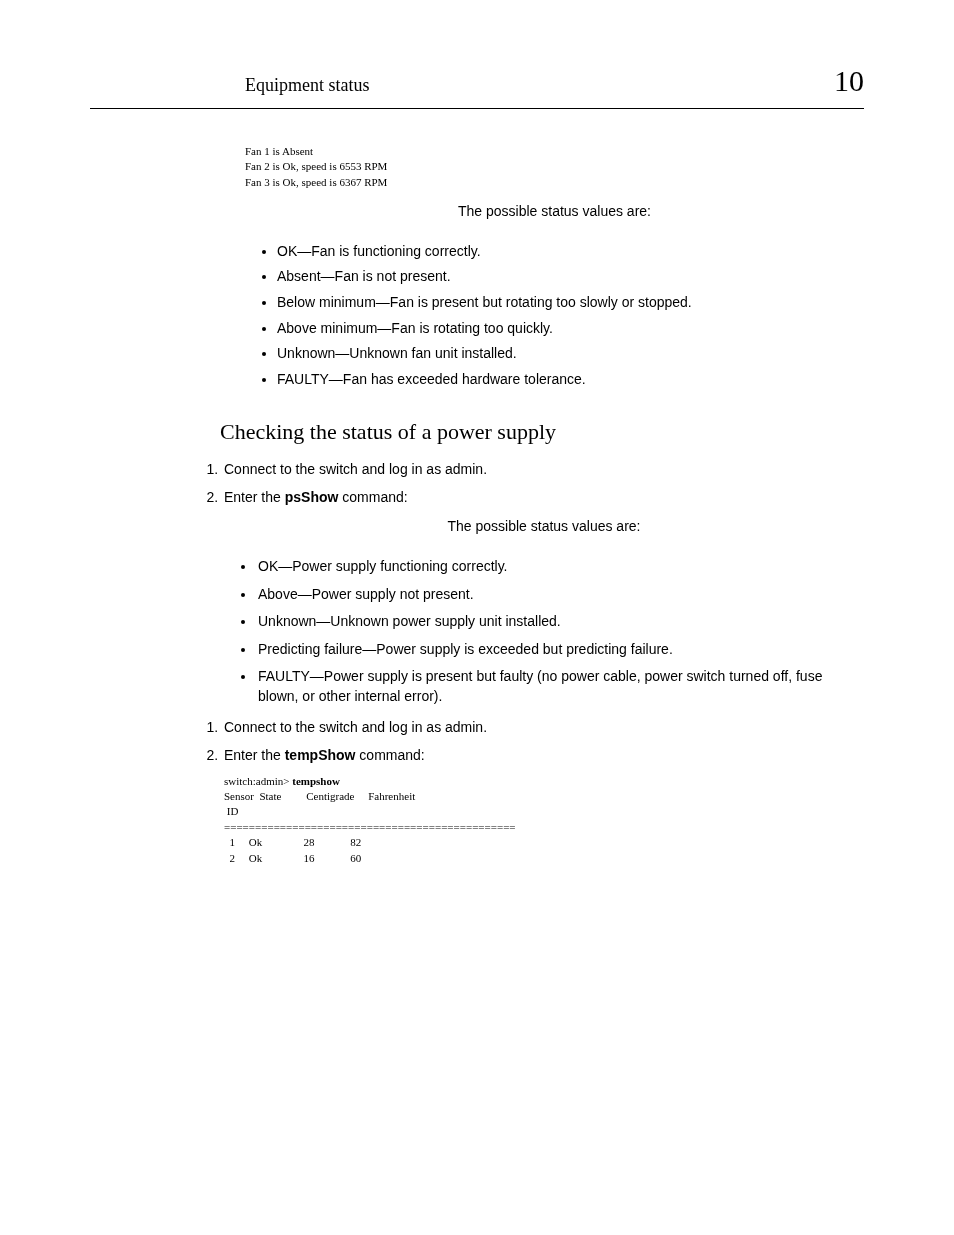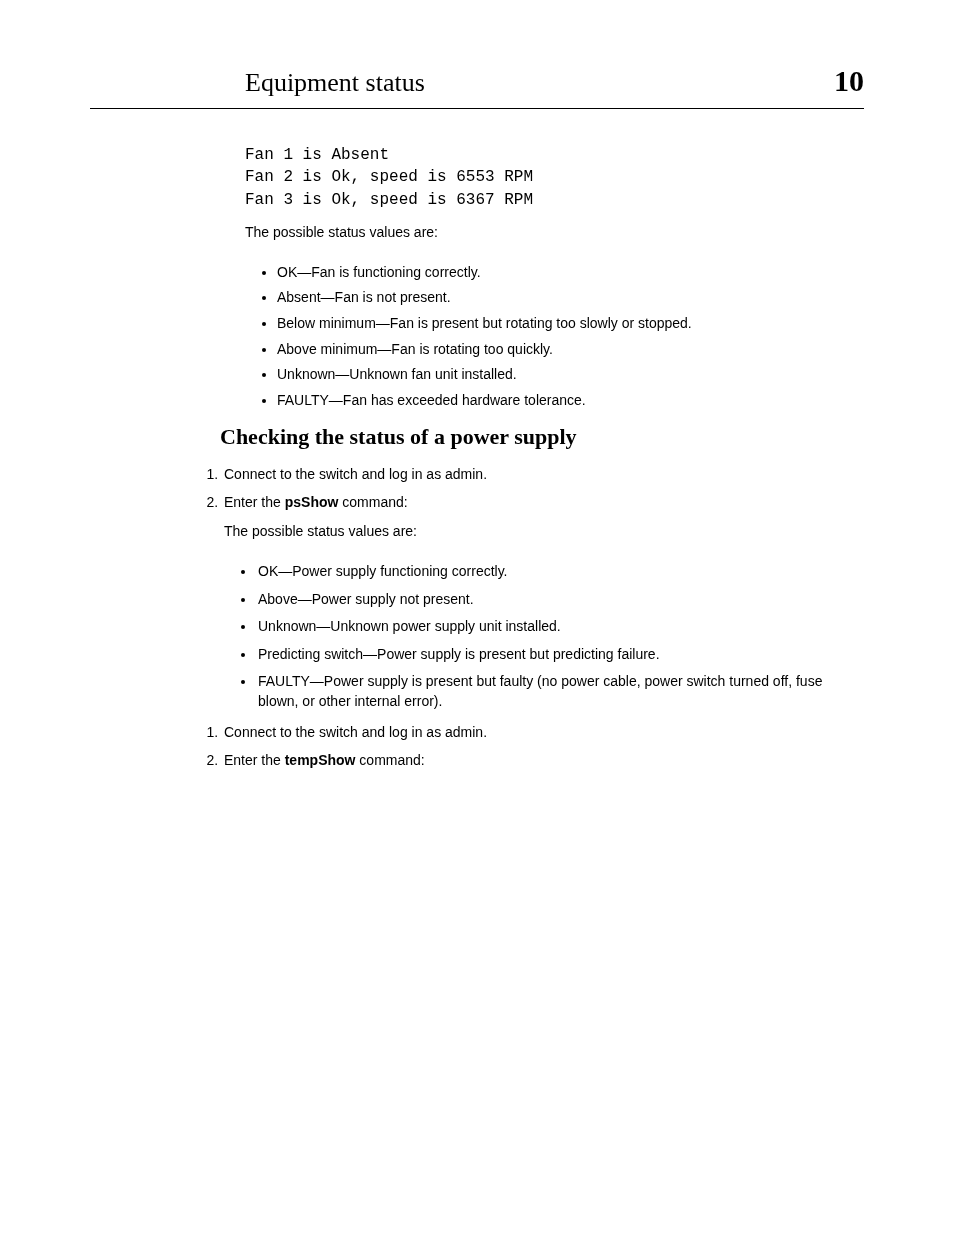--- a/index.html
+++ b/index.html
@@ -14,69 +14,70 @@
     .header {
       display: flex;
       justify-content: space-between;
       align-items: baseline;
       padding-bottom: 6px;
       border-bottom: 1px solid #000;
       margin-bottom: 35px;
     }
     .header-title {
       font-family: Georgia, 'Times New Roman', serif;
-      font-size: 26px;
+      font-size: 18px;
       font-weight: normal;
       margin-left:155px;
     }
     .header-number {
       font-family: Georgia, 'Times New Roman', serif;
       font-size: 30px;
-      font-weight: bold;
+      font-weight: normal;
     }
     .content {
       margin-left: 155px;
     }
     .heading-content {
       margin-left: 130px;
     }
     pre.code {
-      font-family: Liberation Mono, monospace;
-      font-size: 16px;
+      font-family: Liberation Serif, serif;
+      font-size: 11px;
       white-space: pre;
       margin: 8px 0 12px 0;
       line-height: 1.4;
     }
     pre.code .bold {
       font-weight: bold;
     }
     p {
       margin: 10px 0;
+      text-align: center;
     }
     ul {
       margin: 20px 0 12px 0;
       padding-left: 32px;
     }
     ul li {
       margin: 6px 0;
       list-style-type: disc;
     }
     ol {
       margin: 8px 0 12px -18px;
       padding-left: 20px;
     }
     ol li {
       margin: 8px 0;
       padding-left: 2px;
     }
     h2.section {
       font-family: Georgia, 'Times New Roman', serif;
       font-size: 22px;
-      font-weight: bold;
-      margin-top: 12px;
+      font-weight: normal;
+      margin-top: 28px;
       margin-bottom: 12px;
     }
     .cmdname { font-weight: bold; }
   </style>
 </head>
 <body>
 
 <div class="header">
   <span class="header-title">Equipment status</span>
   <span class="header-number">10</span>
@@ -101,27 +102,33 @@
   <h2 class="section">Checking the status of a power supply</h2>
   <ol>
     <li>Connect to the switch and log in as admin.</li>
     <li>
       <span>Enter the </span><span class="cmdname">psShow</span><span> command:</span>
       <p>The possible status values are:</p>
       <ul>
         <li>OK—Power supply functioning correctly.</li>
         <li>Above—Power supply not present.</li>
         <li>Unknown—Unknown power supply unit installed.</li>
-        <li>Predicting switch—Power supply is present but predicting failure.</li>
+        <li>Predicting failure—Power supply is exceeded but predicting failure.</li>
         <li>FAULTY—Power supply is present but faulty (no power cable, power switch turned off, fuse blown, or other internal error).</li>
       </ul>
     </li>
   </ol>
 </div>
 
 <div class="heading-content">
   <ol>
     <li>Connect to the switch and log in as admin.</li>
     <li>
       <span>Enter the </span><span class="cmdname">tempShow</span><span> command:</span>
+      <pre class="code"><span>switch:admin&gt; </span><span class="bold">tempshow</span>
+<span>Sensor  State         Centigrade     Fahrenheit
+ ID
+===============================================
+  1     Ok               28             82
+  2     Ok               16             60</span></pre>
     </li>
   </ol>
 </div>
 
 </body></html>

